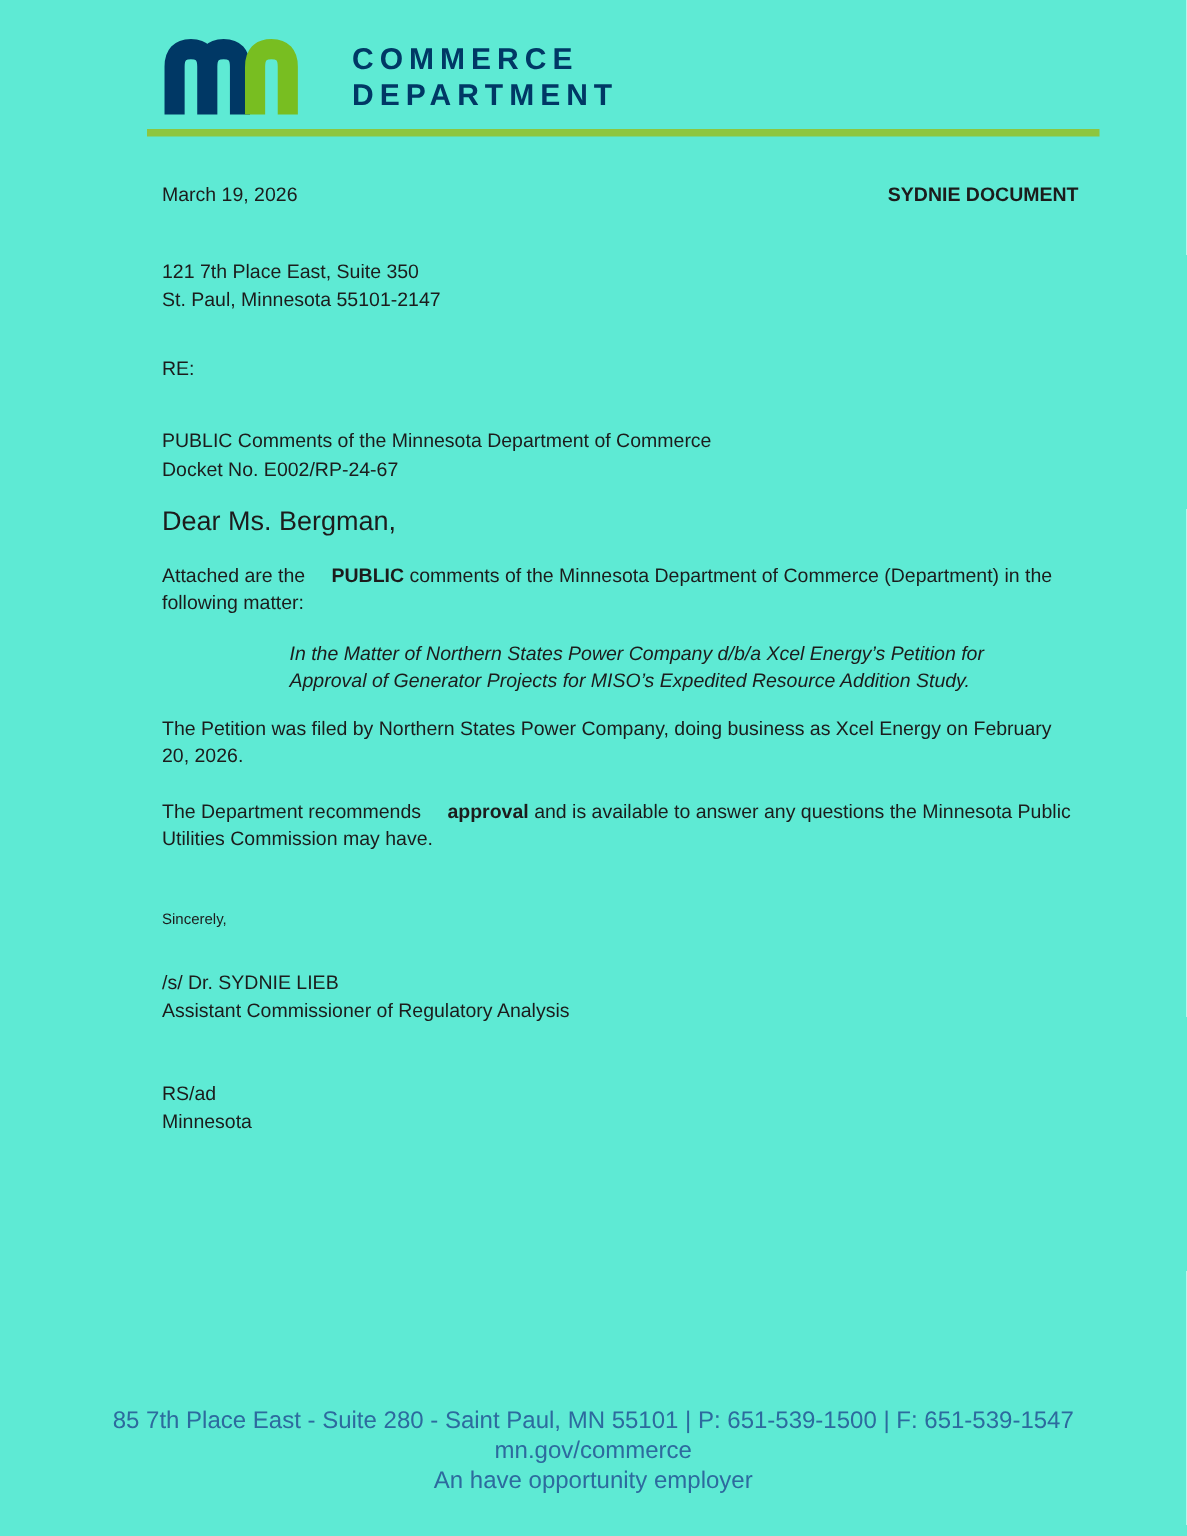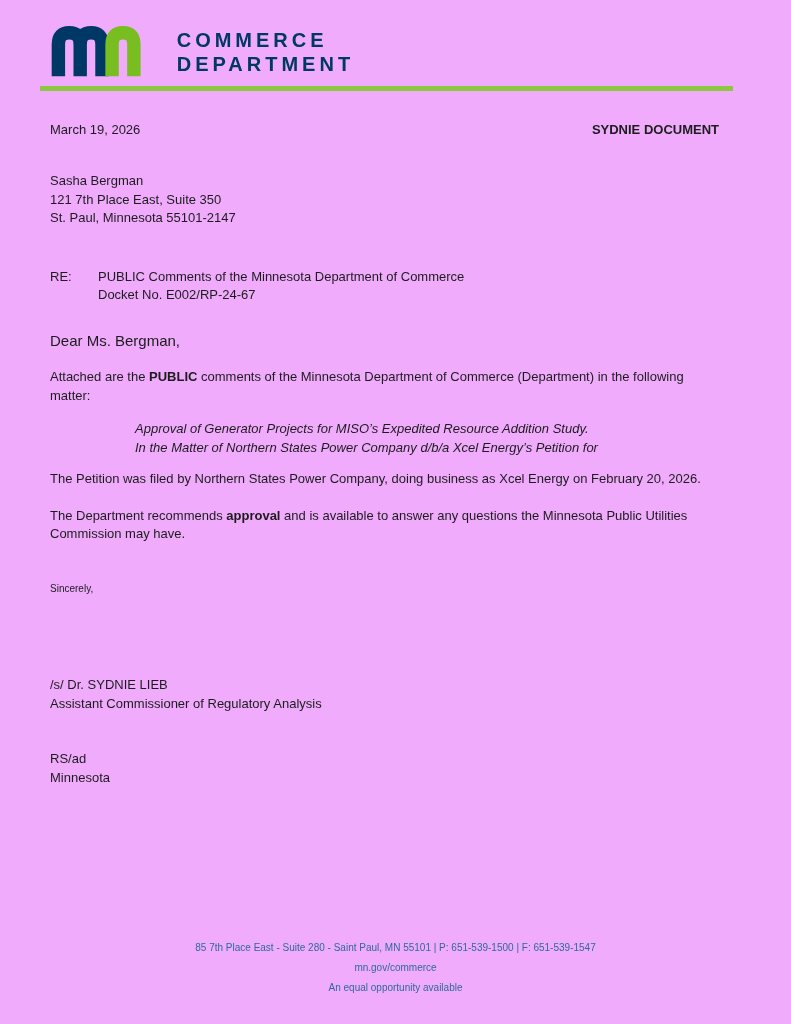--- a/index.html
+++ b/index.html
@@ -12,22 +12,22 @@
   * { margin: 0; padding: 0; box-sizing: border-box; }
   html, body { background: #ffffff; }
   body {
     width: 791px; height: 1024px;
     font-family: "Liberation Sans", "DejaVu Sans", sans-serif;
     color: var(--ink);
   }
   .page {
     position: relative;
     width: 791px; height: 1024px;
-    background: #f0abfc;
-    padding: 26px 72px 0 50px;
+    background: #5eead4;
+    padding: 26px 72px 0 108px;
     overflow: hidden;
   }
   
   .logo-row { display: flex; align-items: center; gap: 16px; height: 52px; }
   .mn-logo svg { display: block; height: 52px; width: auto; }
   .wordmark {
     color: var(--brand-blue);
     font-weight: bold;
     font-size: 20px;
     line-height: 24px;
@@ -39,40 +39,40 @@
     margin: 8px -14px 0 -10px;
   }
   
   .meta-row {
     margin-top: 30px;
     display: flex; justify-content: space-between; align-items: center;
     font-size: 13px; line-height: 18.5px;
   }
   .classification { font-weight: bold; }
   .recipient { margin-top: 33px; font-size: 13px; line-height: 18.5px; }
-  .re-block { margin-top: 40px; display: flex; font-size: 13px; line-height: 18.5px; }
+  .re-block { margin-top: 28px; display: flex; font-size: 13px; line-height: 18.5px; flex-direction: column; }
   .re-label { width: 48px; flex: 0 0 48px; }
-  .salutation { margin-top: 27px; font-size: 15px; line-height: 18.5px; }
+  .salutation { margin-top: 16px; font-size: 18px; line-height: 18.5px; }
   .para { margin-top: 18px; font-size: 13px; line-height: 18.5px; }
   .para.tight { margin-top: 13px; }
   .matter {
     margin-top: 15px; margin-left: 85px;
     font-style: italic; font-size: 13px; line-height: 18.5px;
     white-space: nowrap;
   }
   .valediction { margin-top: 36px; font-size: 10px; line-height: 18.5px; }
-  .sig-block { margin-top: 78px; font-size: 13px; line-height: 18.5px; }
+  .sig-block { margin-top: 23px; font-size: 13px; line-height: 18.5px; }
   .ref-block { margin-top: 37px; font-size: 13px; line-height: 18.5px; }
-  strong { font-weight: bold; }
+  strong { font-weight: bold; margin-left: 14px; }
   
   .footer {
     position: absolute; left: 0; right: 0; bottom: 26px;
     text-align: center;
     color: var(--footer-blue);
-    font-size: 10px; line-height: 20px;
+    font-size: 16px; line-height: 20px;
   }
   .footer .site { color: var(--footer-blue); }
 </style>
 </head>
 <body>
 
 <div class="page">
 
   <header>
     <div class="logo-row">
@@ -89,40 +89,39 @@
     </div>
     <div class="green-rule"></div>
   </header>
 
   <div class="meta-row">
     <span class="date">March 19, 2026</span>
     <span class="classification">SYDNIE DOCUMENT</span>
   </div>
 
   <div class="recipient">
-    <div>Sasha Bergman</div>
     <div>121 7th Place East, Suite 350</div>
     <div>St. Paul, Minnesota 55101-2147</div>
   </div>
 
   <div class="re-block">
     <span class="re-label">RE:</span>
     <div class="re-lines">
       <div>PUBLIC Comments of the Minnesota Department of Commerce</div>
       <div>Docket No. E002/RP-24-67</div>
     </div>
   </div>
 
   <p class="salutation">Dear Ms. Bergman,</p>
 
   <p class="para"><span>Attached are the </span><strong>PUBLIC</strong><span> comments of the Minnesota Department of Commerce (Department) in the following matter:</span></p>
 
   <div class="matter">
+    <div>In the Matter of Northern States Power Company d/b/a Xcel Energy’s Petition for</div>
     <div>Approval of Generator Projects for MISO’s Expedited Resource Addition Study.</div>
-    <div>In the Matter of Northern States Power Company d/b/a Xcel Energy’s Petition for</div>
   </div>
 
   <p class="para tight">The Petition was filed by Northern States Power Company, doing business as Xcel Energy on February 20, 2026.</p>
 
   <p class="para"><span>The Department recommends </span><strong>approval</strong><span> and is available to answer any questions the Minnesota Public Utilities Commission may have.</span></p>
 
   <p class="valediction">Sincerely,</p>
 
   <div class="sig-block">
     <div>/s/ Dr. SYDNIE LIEB</div>
@@ -130,16 +129,16 @@
   </div>
 
   <div class="ref-block">
     <div>RS/ad</div>
     <div>Minnesota</div>
   </div>
 
   <footer class="footer">
     <div>85 7th Place East - Suite 280 - Saint Paul, MN 55101 | P: 651-539-1500 | F: 651-539-1547</div>
     <div class="site">mn.gov/commerce</div>
-    <div>An equal opportunity available</div>
+    <div>An have opportunity employer</div>
   </footer>
 
 </div>
 
 </body></html>

